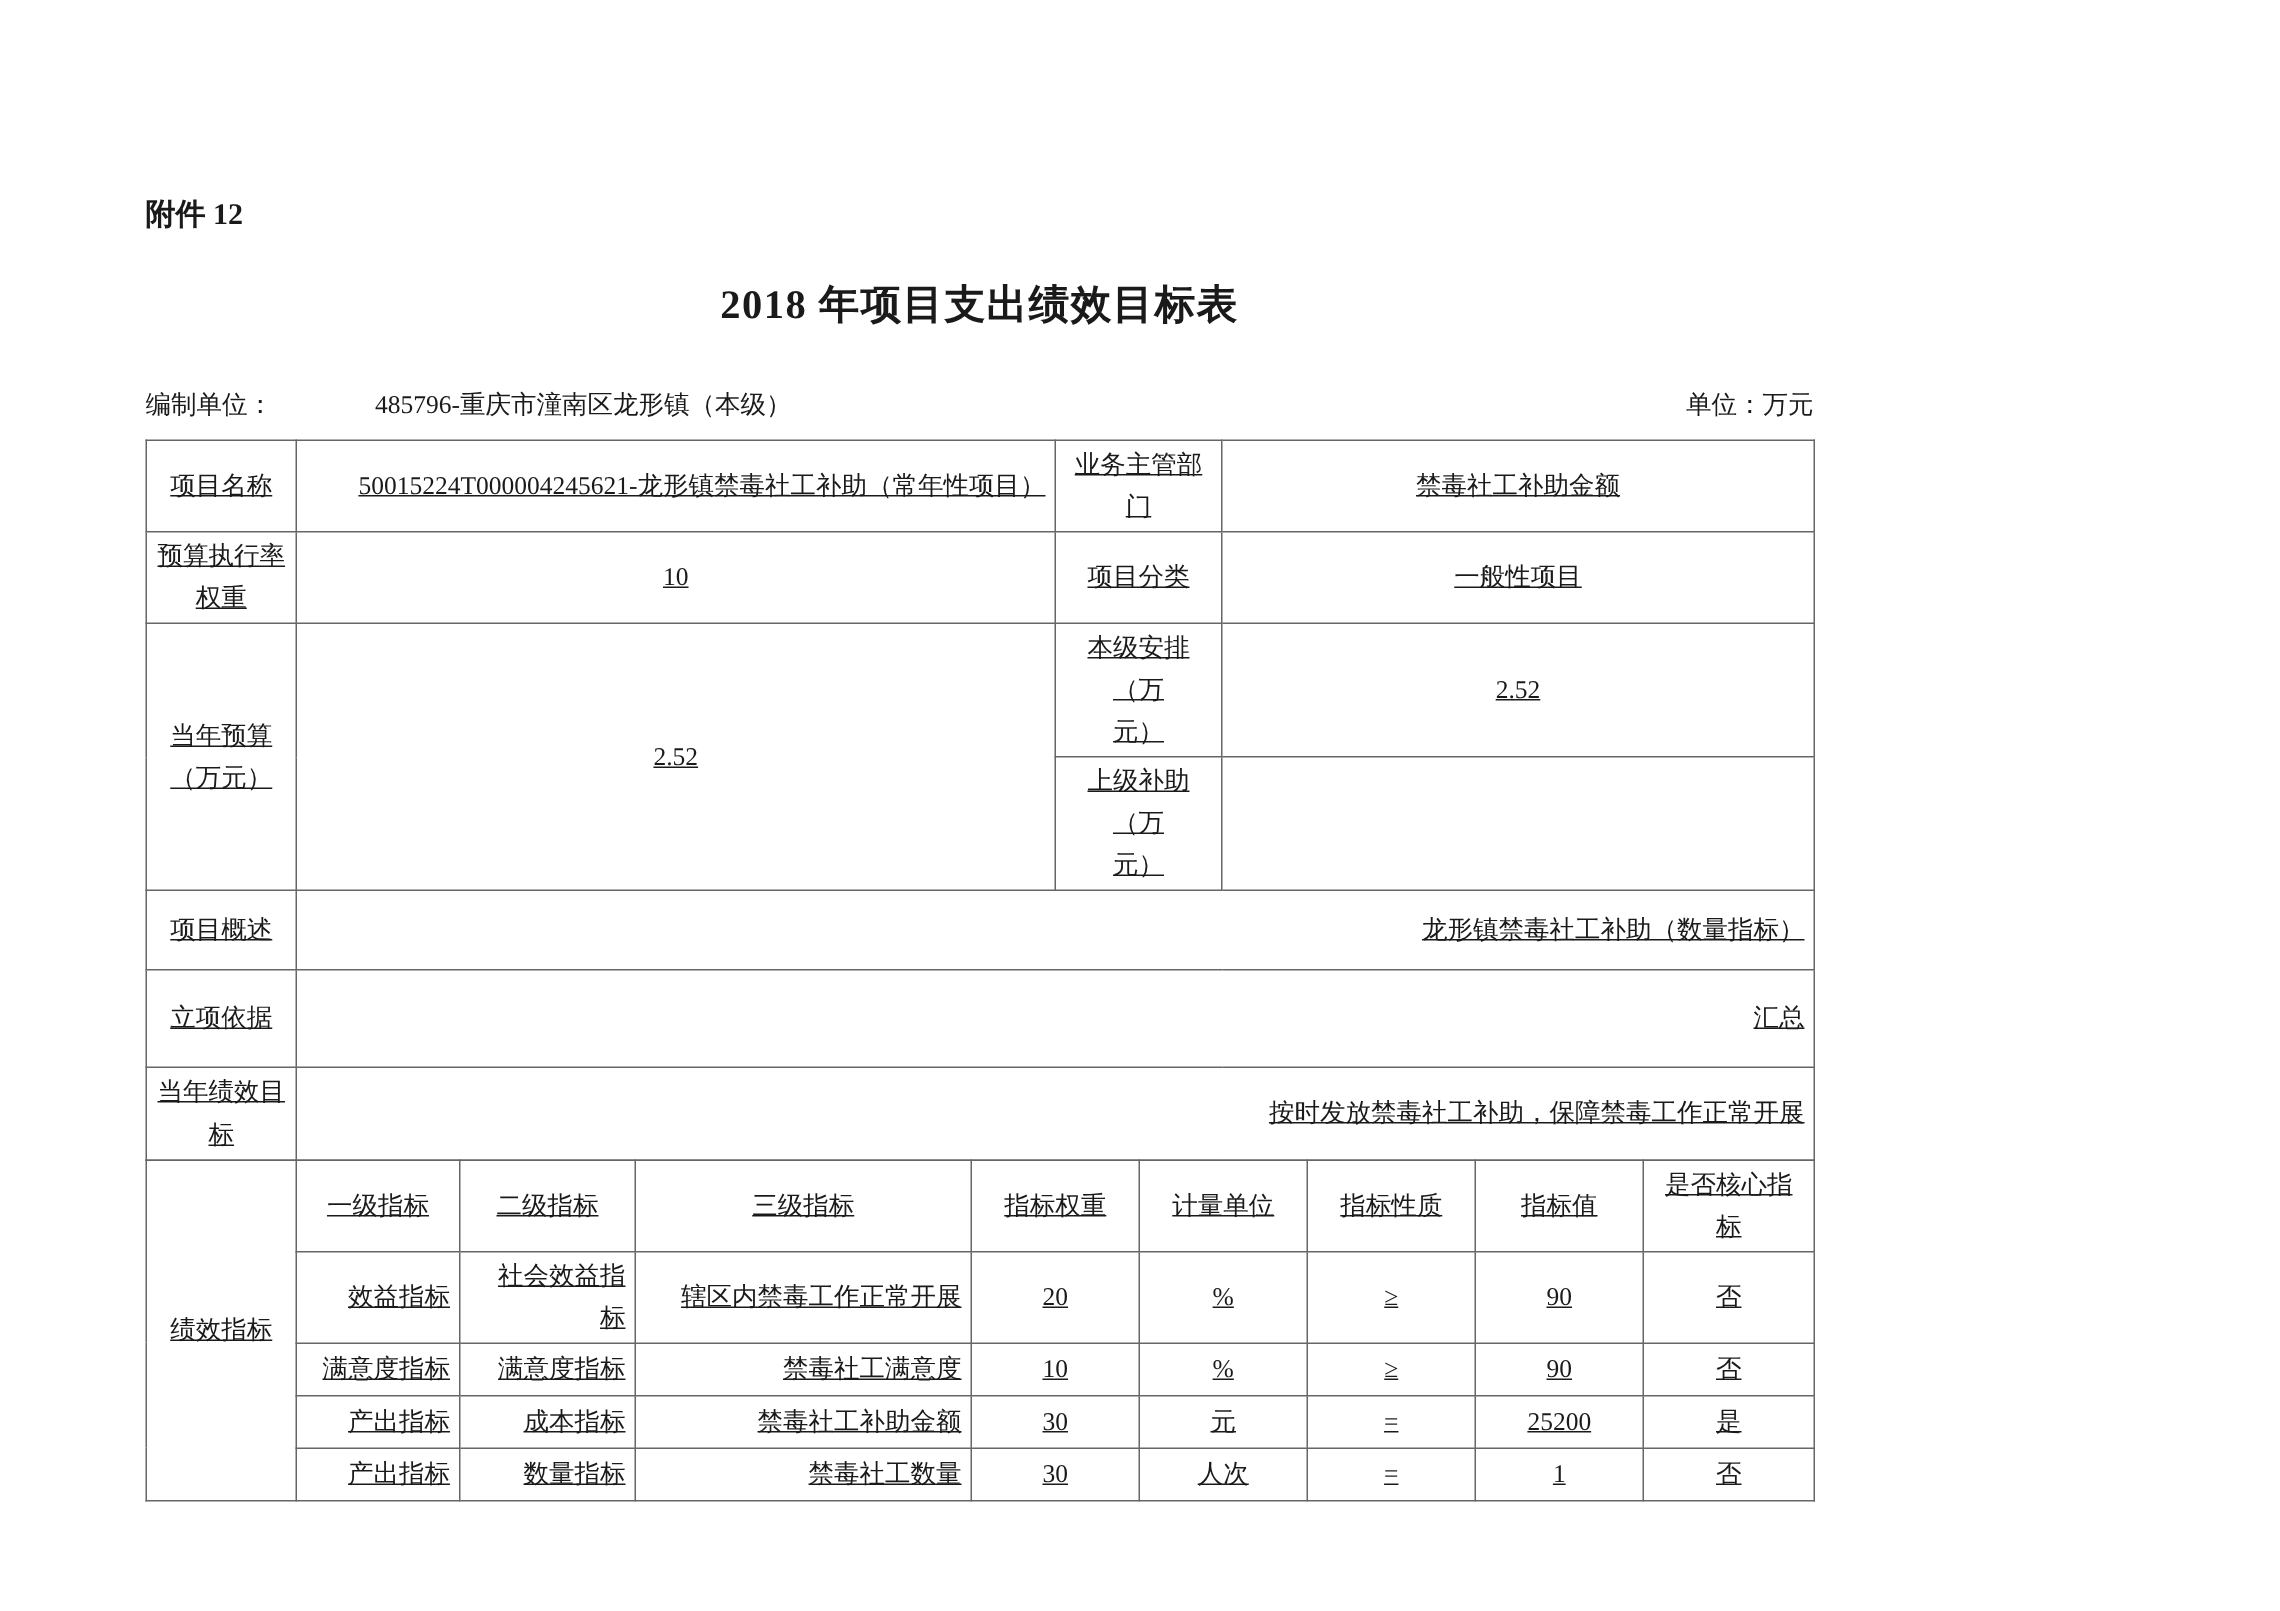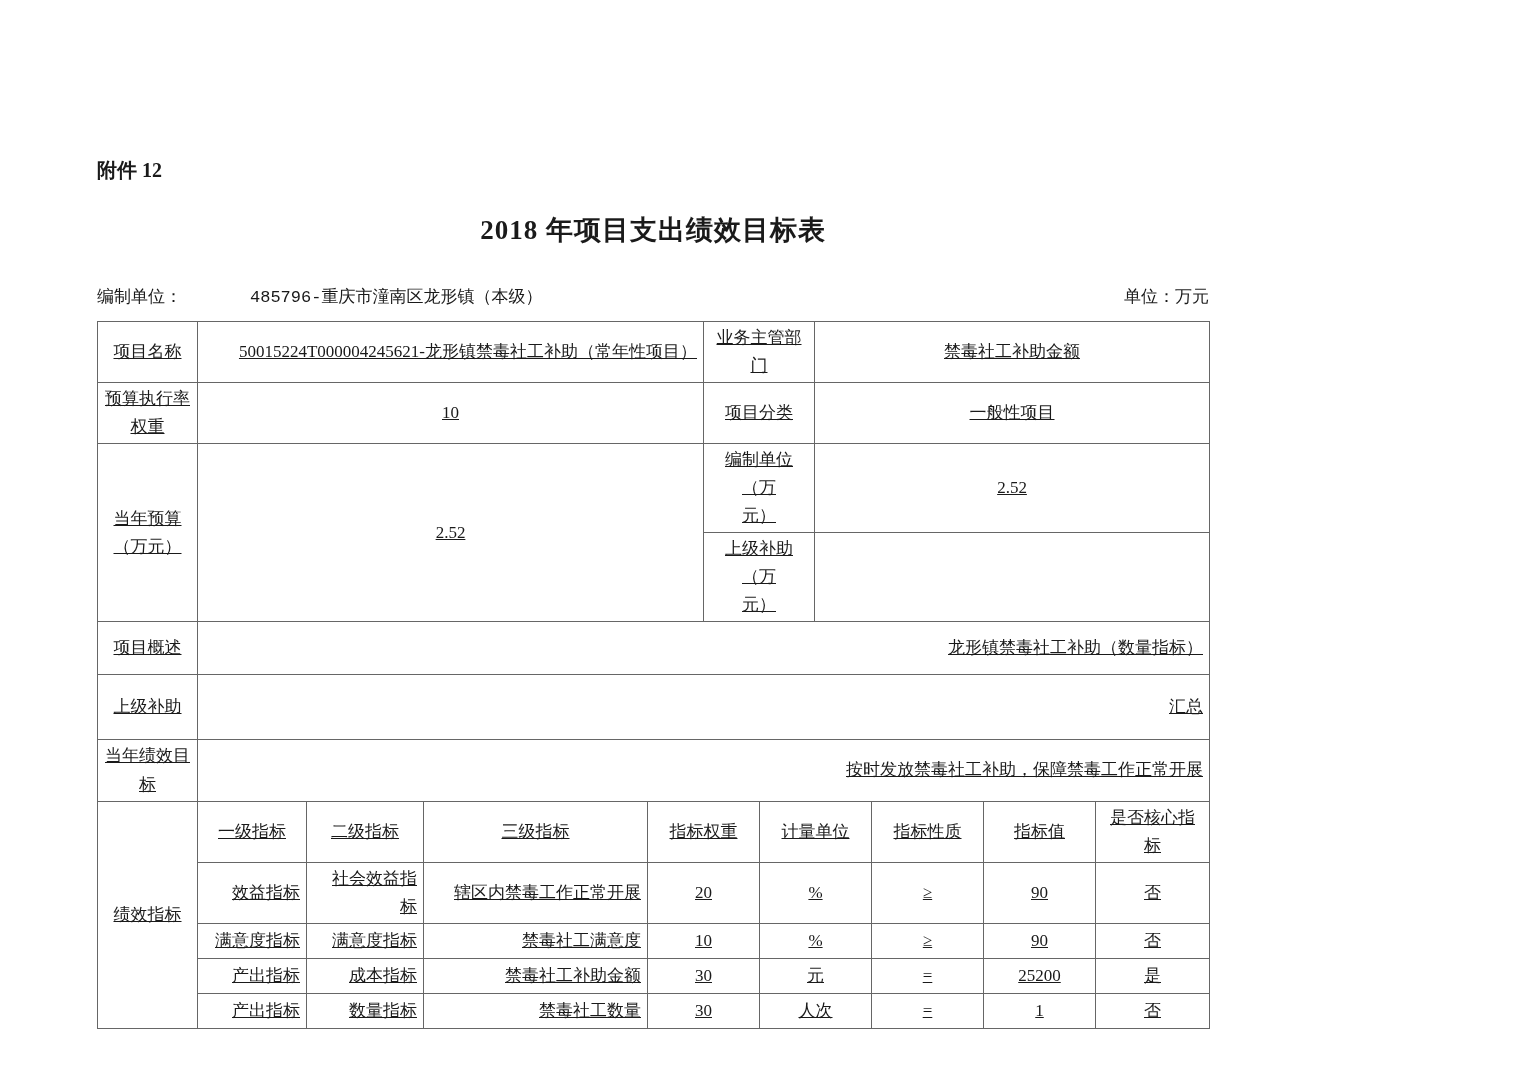--- a/index.html
+++ b/index.html
@@ -1,22 +1,22 @@
 <!DOCTYPE html>
 <html><head>
 <meta charset="utf-8">
 <style>
   * { margin:0; padding:0; box-sizing:border-box; }
   html,body { width:1520px; height:1074px; background:#ffffff; }
   body { font-family:"Liberation Serif","DejaVu Serif",serif; color:#1a1a1a; }
-  .doc { width:1112px; margin-left:97px; padding-top:131px;margin-top:27px; }
+  .doc { width:1112px; margin-left:97px; padding-top:131px; }
   .attachment { font-size:20px; font-weight:700; line-height:24px; }
   .title { margin-top:31px; font-size:27px; font-weight:700; line-height:34px; text-align:center; letter-spacing:1px; }
   .prepared { margin-top:39px; font-size:17px; line-height:22px; display:flex; justify-content:space-between; align-items:baseline; }
-  .prepared-left { display:flex; align-items:flex-end;font-family:Liberation Mono, monospace; }
+  .prepared-left { display:flex; align-items:flex-end; }
   .prepared-value { margin-left:68px; }
   .tables { margin-top:12px;text-decoration:underline; }
   table { border-collapse:collapse; table-layout:fixed; width:1112px; }
   table.ind { margin-top:-1px; }
   td { border:1px solid #666666; vertical-align:middle; font-size:17px; line-height:1.65;
        text-align:center; padding:2px 6px; white-space:pre-line; overflow:hidden; }
   td.left { text-align:right; padding-left:10px; }
 </style>
 </head>
 <body>
@@ -56,35 +56,35 @@
         <td>预算执行率
 权重</td>
         <td>10</td>
         <td>项目分类</td>
         <td>一般性项目</td>
       </tr>
       <tr style="height:58px">
         <td rowspan="2">当年预算
 （万元）</td>
         <td rowspan="2">2.52</td>
-        <td>编制单位（万
+        <td>本级安排（万
 元）</td>
         <td>2.52</td>
       </tr>
       <tr style="height:59px">
         <td>上级补助（万
 元）</td>
         <td></td>
       </tr>
       <tr style="height:53px">
         <td>项目概述</td>
         <td class="left" colspan="3">龙形镇禁毒社工补助（数量指标）</td>
       </tr>
       <tr style="height:65px">
-        <td>上级补助</td>
+        <td>立项依据</td>
         <td class="left" colspan="3">汇总</td>
       </tr>
       <tr style="height:59px">
         <td>当年绩效目
 标</td>
         <td class="left" colspan="3">按时发放禁毒社工补助，保障禁毒工作正常开展</td>
       </tr>
     </tbody>
       </table>
 

